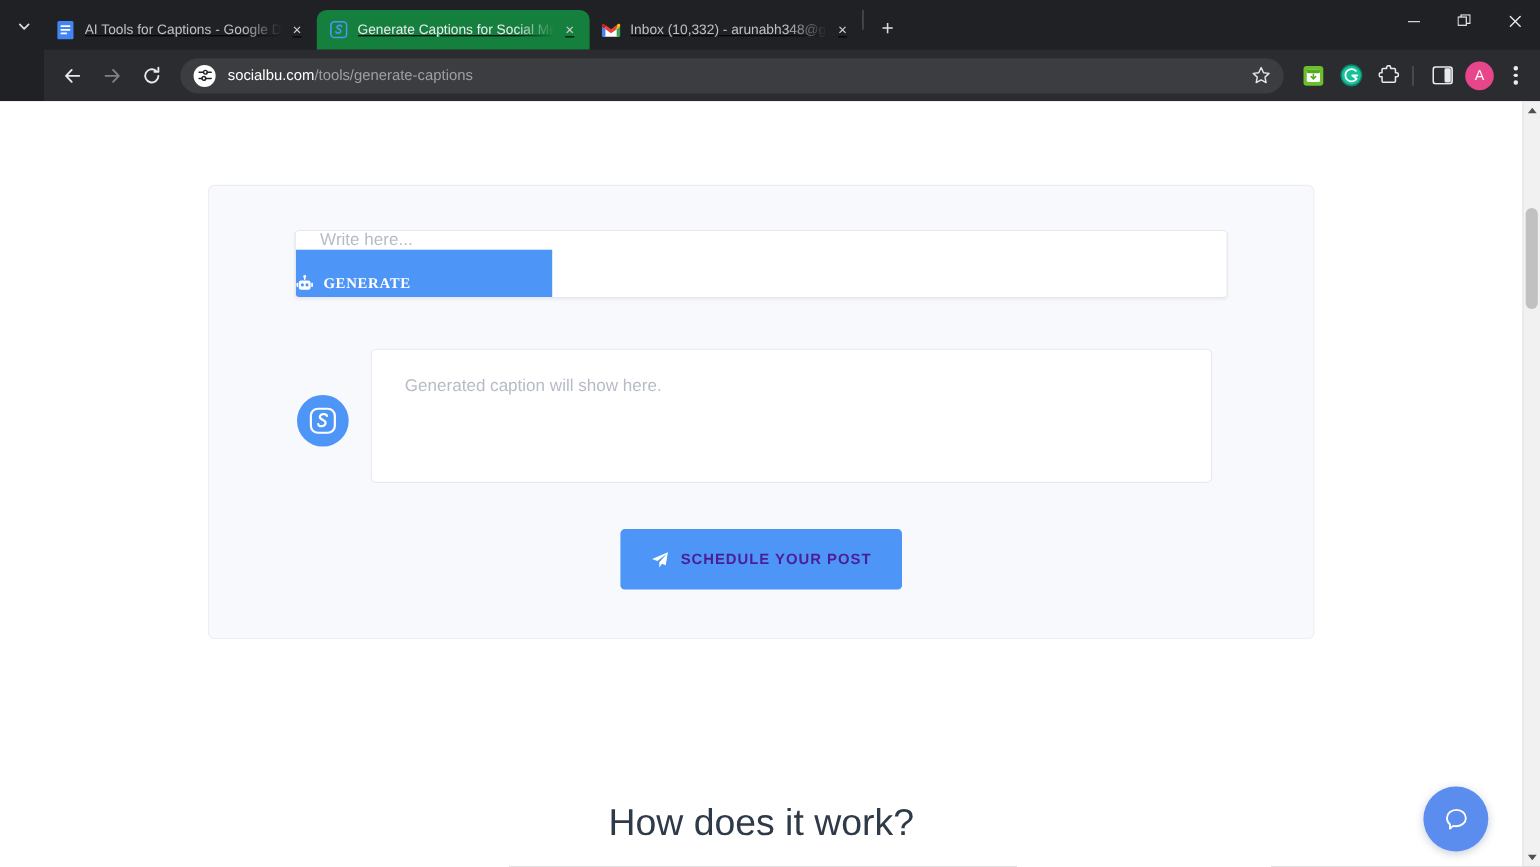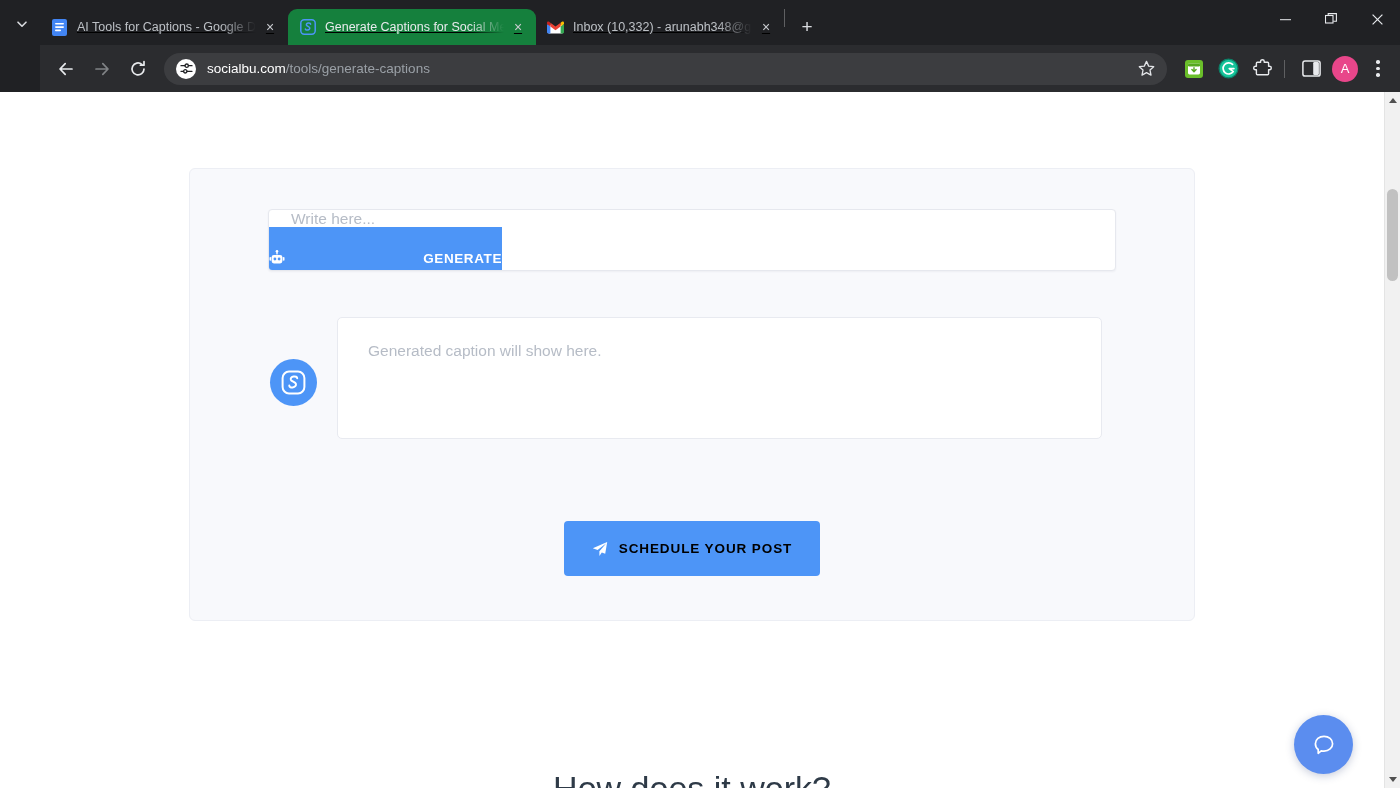--- a/index.html
+++ b/index.html
@@ -352,24 +352,24 @@
     width: 233px;
     flex: none;
     background: #4d95f7;
     border: 0;
     color: #ffffff;
     font-size: 13.5px;
     letter-spacing: .6px;
     font-weight: bold;
     display: flex;
     align-items: center;
-    justify-content: space-between;
+    justify-content: flex-start;
     gap: 9px;
     cursor: pointer;
-    font-family: Liberation Sans, sans-serif;
+    font-family: Liberation Serif, serif;
     height: 62px;
     margin: -1px -1px -1px 0;
   }
 
   
   .result-row {
     display: flex;
     align-items: center;
     margin: 46px 52px 0 0;
     padding-left: 40px;
@@ -402,32 +402,31 @@
   
   .schedule-wrap {
     display: flex;
     justify-content: center;
     margin-top: 42px;
   }
   .schedule-btn {
     background: #4d95f7;
     border: 0;
     border-radius: 4px;
-    color: #000000;
+    color: #4c1d95;
     font-size: 13.5px;
     font-weight: bold;
     letter-spacing: .9px;
     padding: 16px 28px;
     height: 55px;
     display: flex;
     align-items: center;
     gap: 11px;
     cursor: pointer;
     font-family: "Liberation Sans", sans-serif;
-    margin-top: 40px;
   }
 
   
   .how-heading {
     text-align: center;
     font-size: 34px;
     color: #2e3a47;
     font-weight: normal;
     margin-top: 148px;
   }

